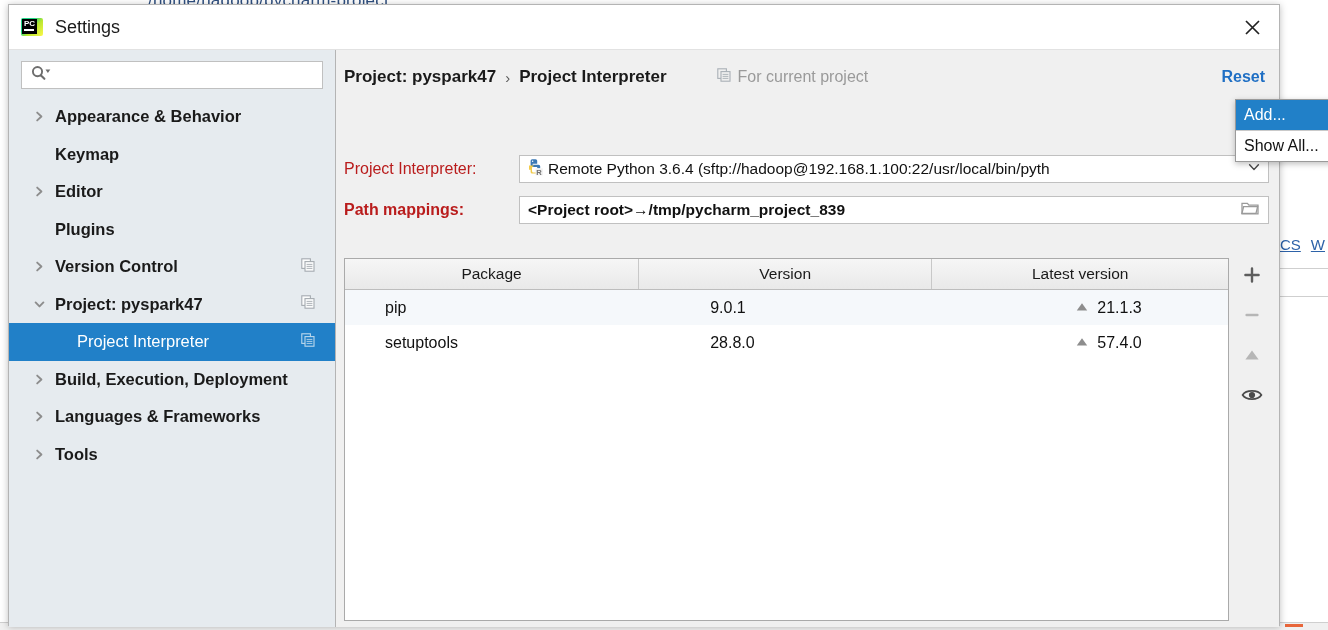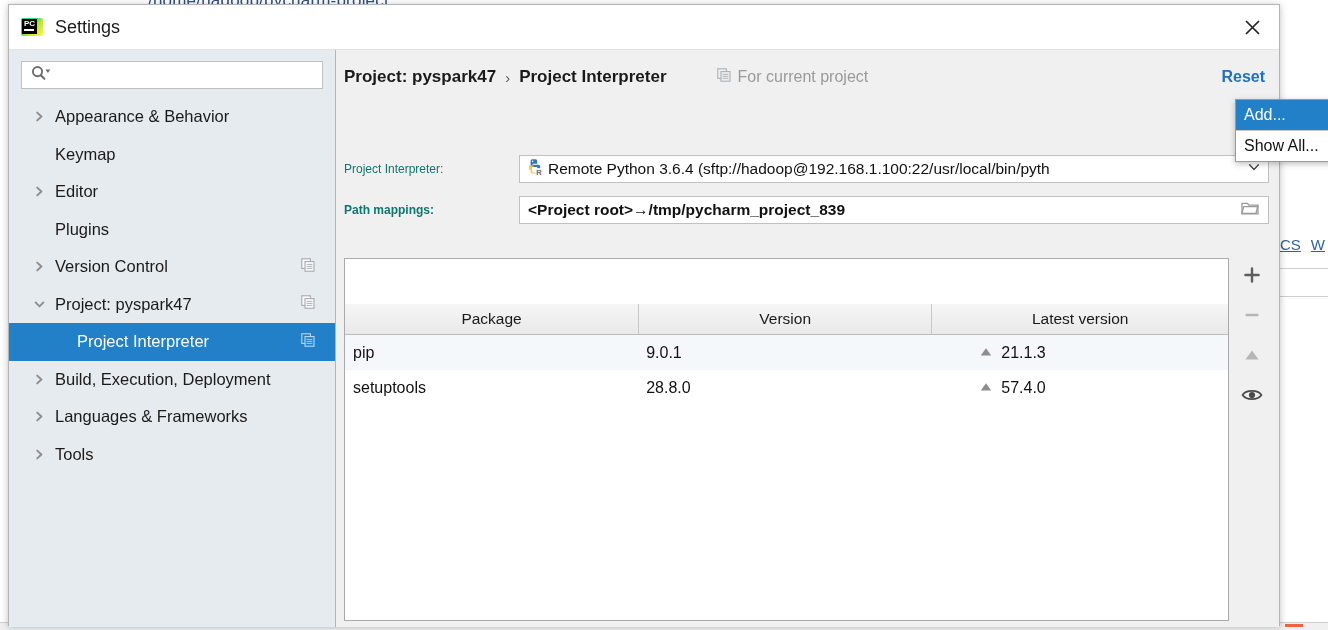--- a/index.html
+++ b/index.html
@@ -188,21 +188,21 @@
     width: 16px;
     margin-left: 22px;
     display: flex;
     align-items: center;
     justify-content: center;
   }
   .tree-row .tlabel {
     margin-left: 8px;
     font-size: 16.5px;
   }
-  .tree-row.top > .tlabel { font-weight: normal; }
+  .tree-row.top > .tlabel { font-weight: bold; }
   .tree-row.child { }
   .tree-row.child .arrow { margin-left: 22px; }
   .tree-row.child .tlabel { margin-left: 30px; font-weight: normal; }
   .tree-row.selected {
     background: #2180c8;
     color: #ffffff;
   }
   .copy-badge {
     position: absolute;
     right: 20px;
@@ -264,22 +264,22 @@
     position: absolute;
     left: 8px; right: 10px;
     height: 30px;
     display: flex;
     align-items: center;
   }
   #row-interpreter { top: 104px; }
   #row-mappings { top: 145px; font-weight: bold; }
   .form-label {
     width: 175px;
-    font-size: 12px;
-    color: #0f766e;
+    font-size: 16px;
+    color: #b91c1c;
   }
   .field {
     flex: 1;
     height: 28px;
     background: #ffffff;
     border: 1px solid #c0c0c0;
     display: flex;
     align-items: center;
     box-sizing: border-box;
     position: relative;
@@ -312,21 +312,20 @@
     bottom: 6px;
     background: #ffffff;
     border: 1px solid #aaaaaa;
     box-sizing: border-box;
   }
   #table-head {
     display: flex;
     height: 30px;
     background: linear-gradient(#f6f6f6, #e9e9e9);
     border-bottom: 1px solid #bdbdbd;
-    margin-top: 45px;
   }
   #table-head .th {
     display: flex;
     align-items: center;
     justify-content: center;
     font-size: 15.5px;
     color: #1a1a1a;
     box-sizing: border-box;
   }
   #table-head .th + .th { border-left: 1px solid #c8c8c8; }
@@ -339,20 +338,21 @@
     align-items: center;
     cursor: pointer;
   }
   .trow.alt { background: #f5f8fb; }
   .trow .td {
     font-size: 16px;
     color: #111111;
     box-sizing: border-box;
     display: flex;
     align-items: center;
+    margin-left: 32px;
   }
   .trow .td.c1 { width: 33.2%; padding-left: 8px; }
   .trow .td.c2 { width: 33.2%; padding-left: 8px; }
   .trow .td.c3 { flex: 1; padding-left: 48px; gap: 8px; }
 
   
   #table-tools {
     position: absolute;
     right: 8px; top: 208px;
     width: 38px;

